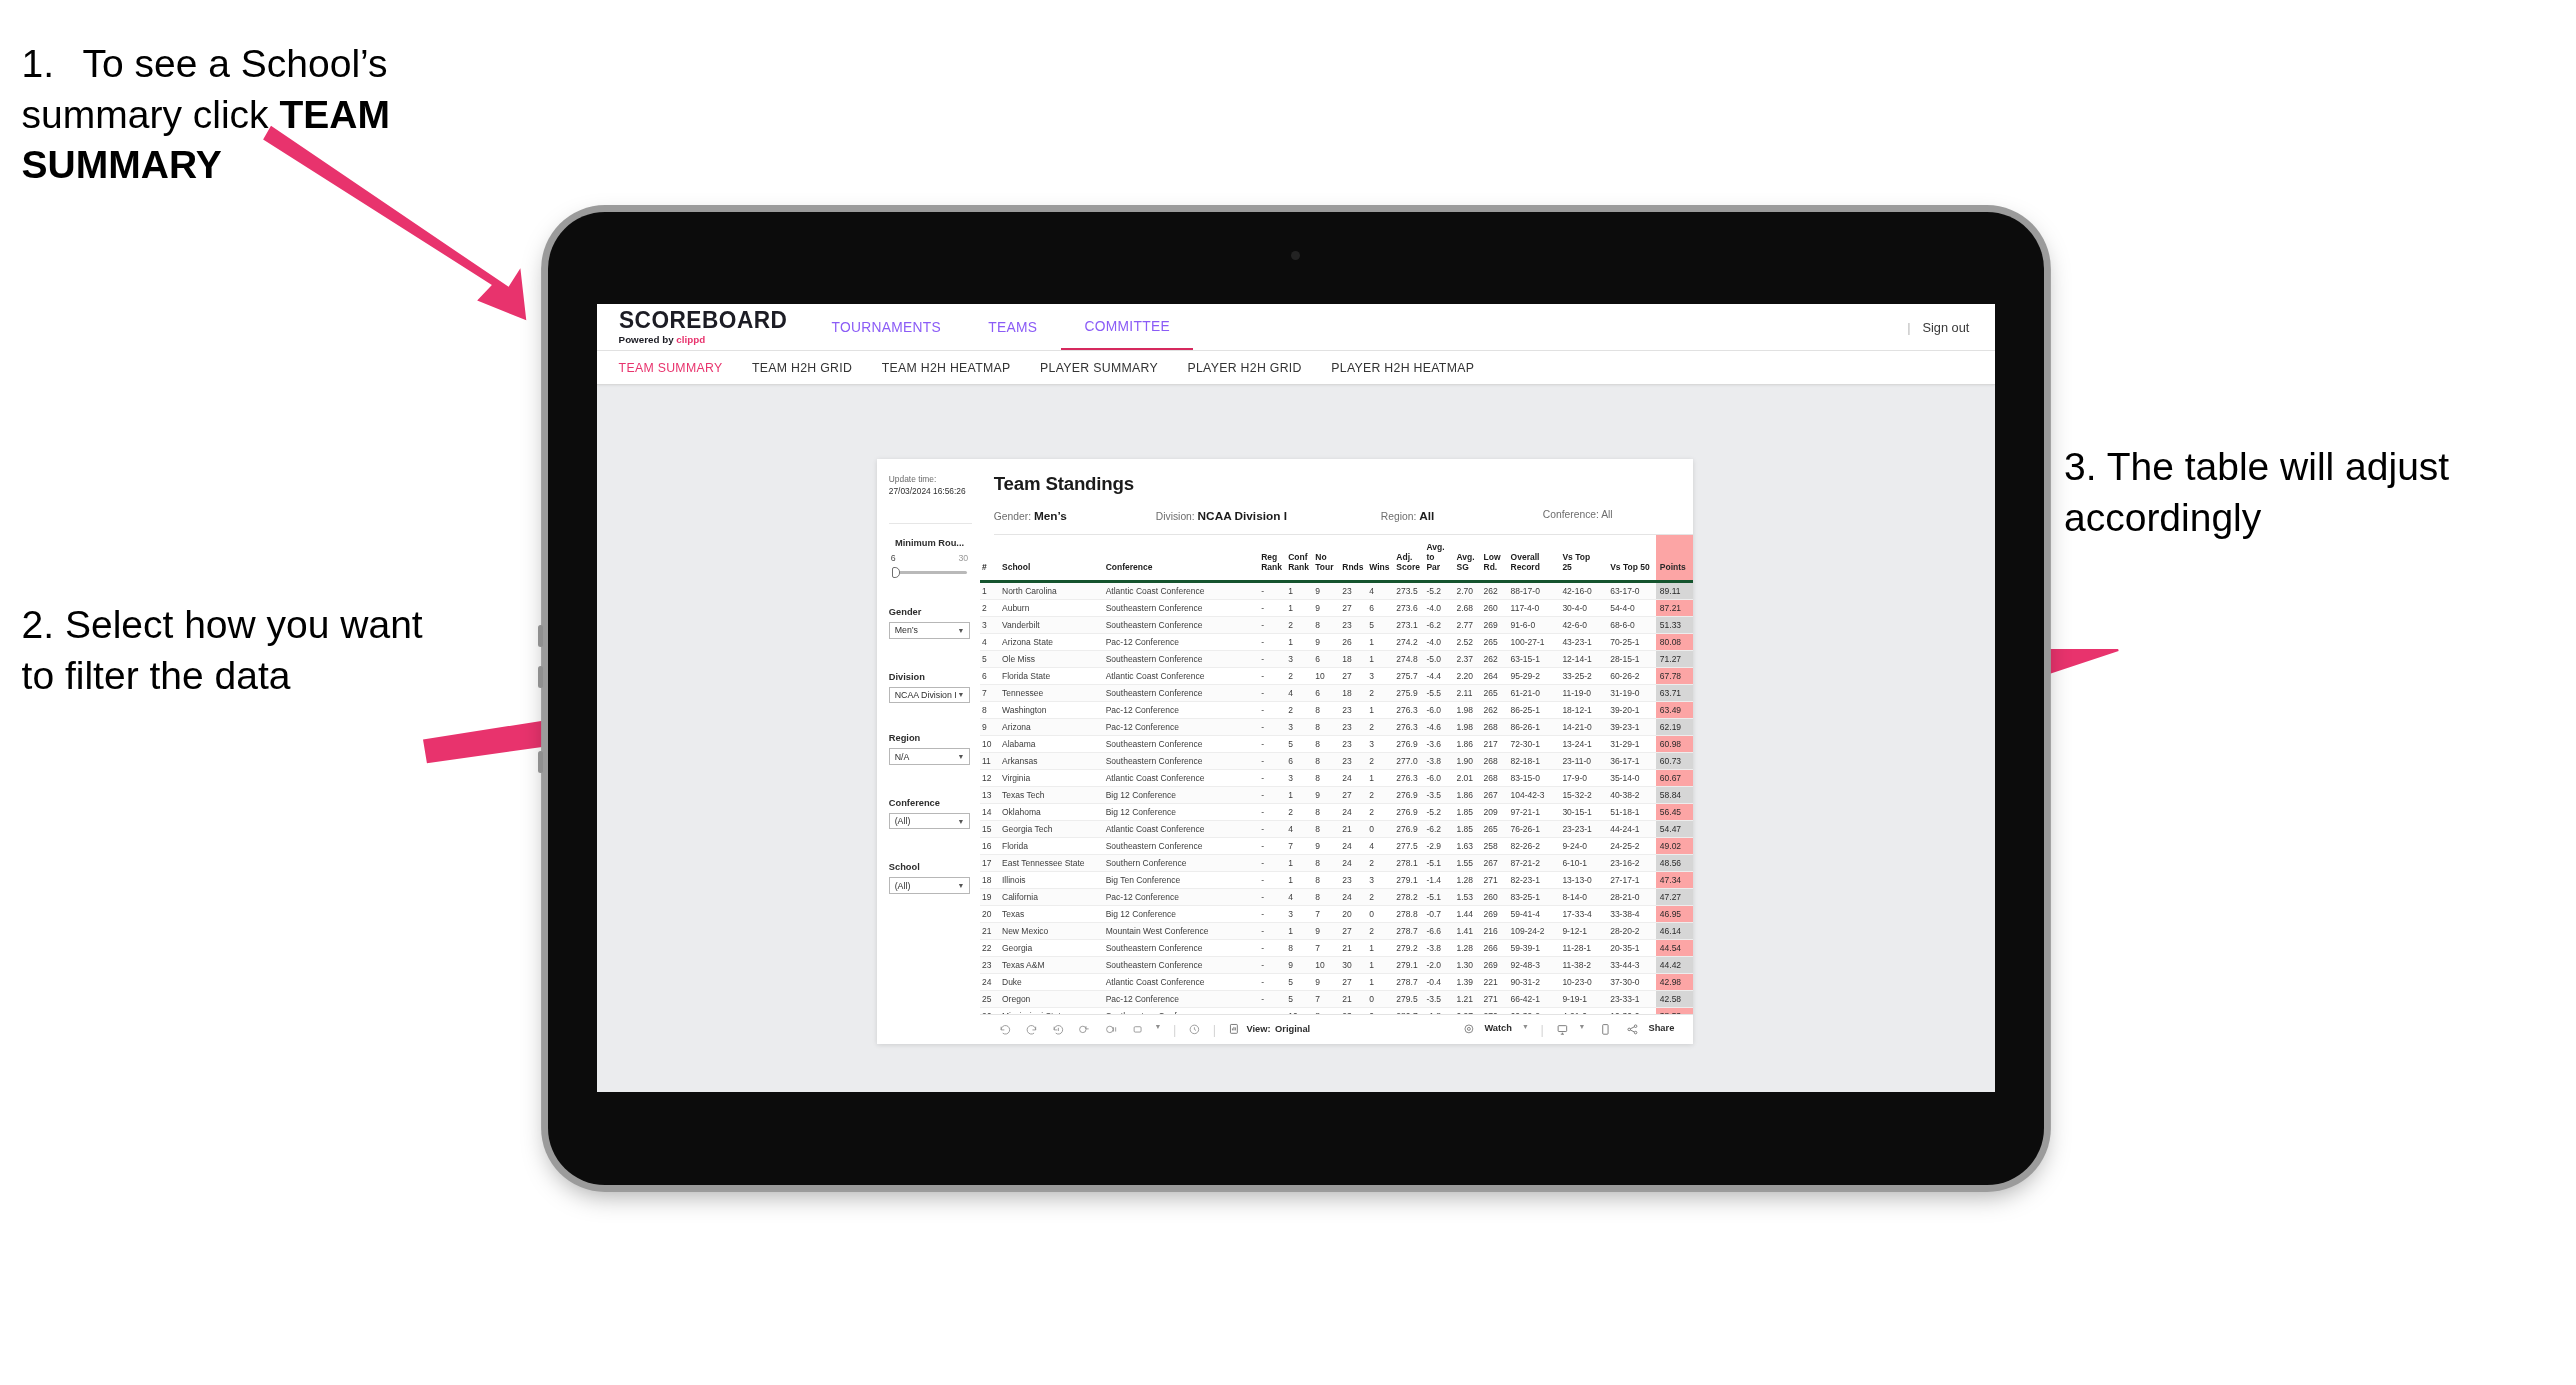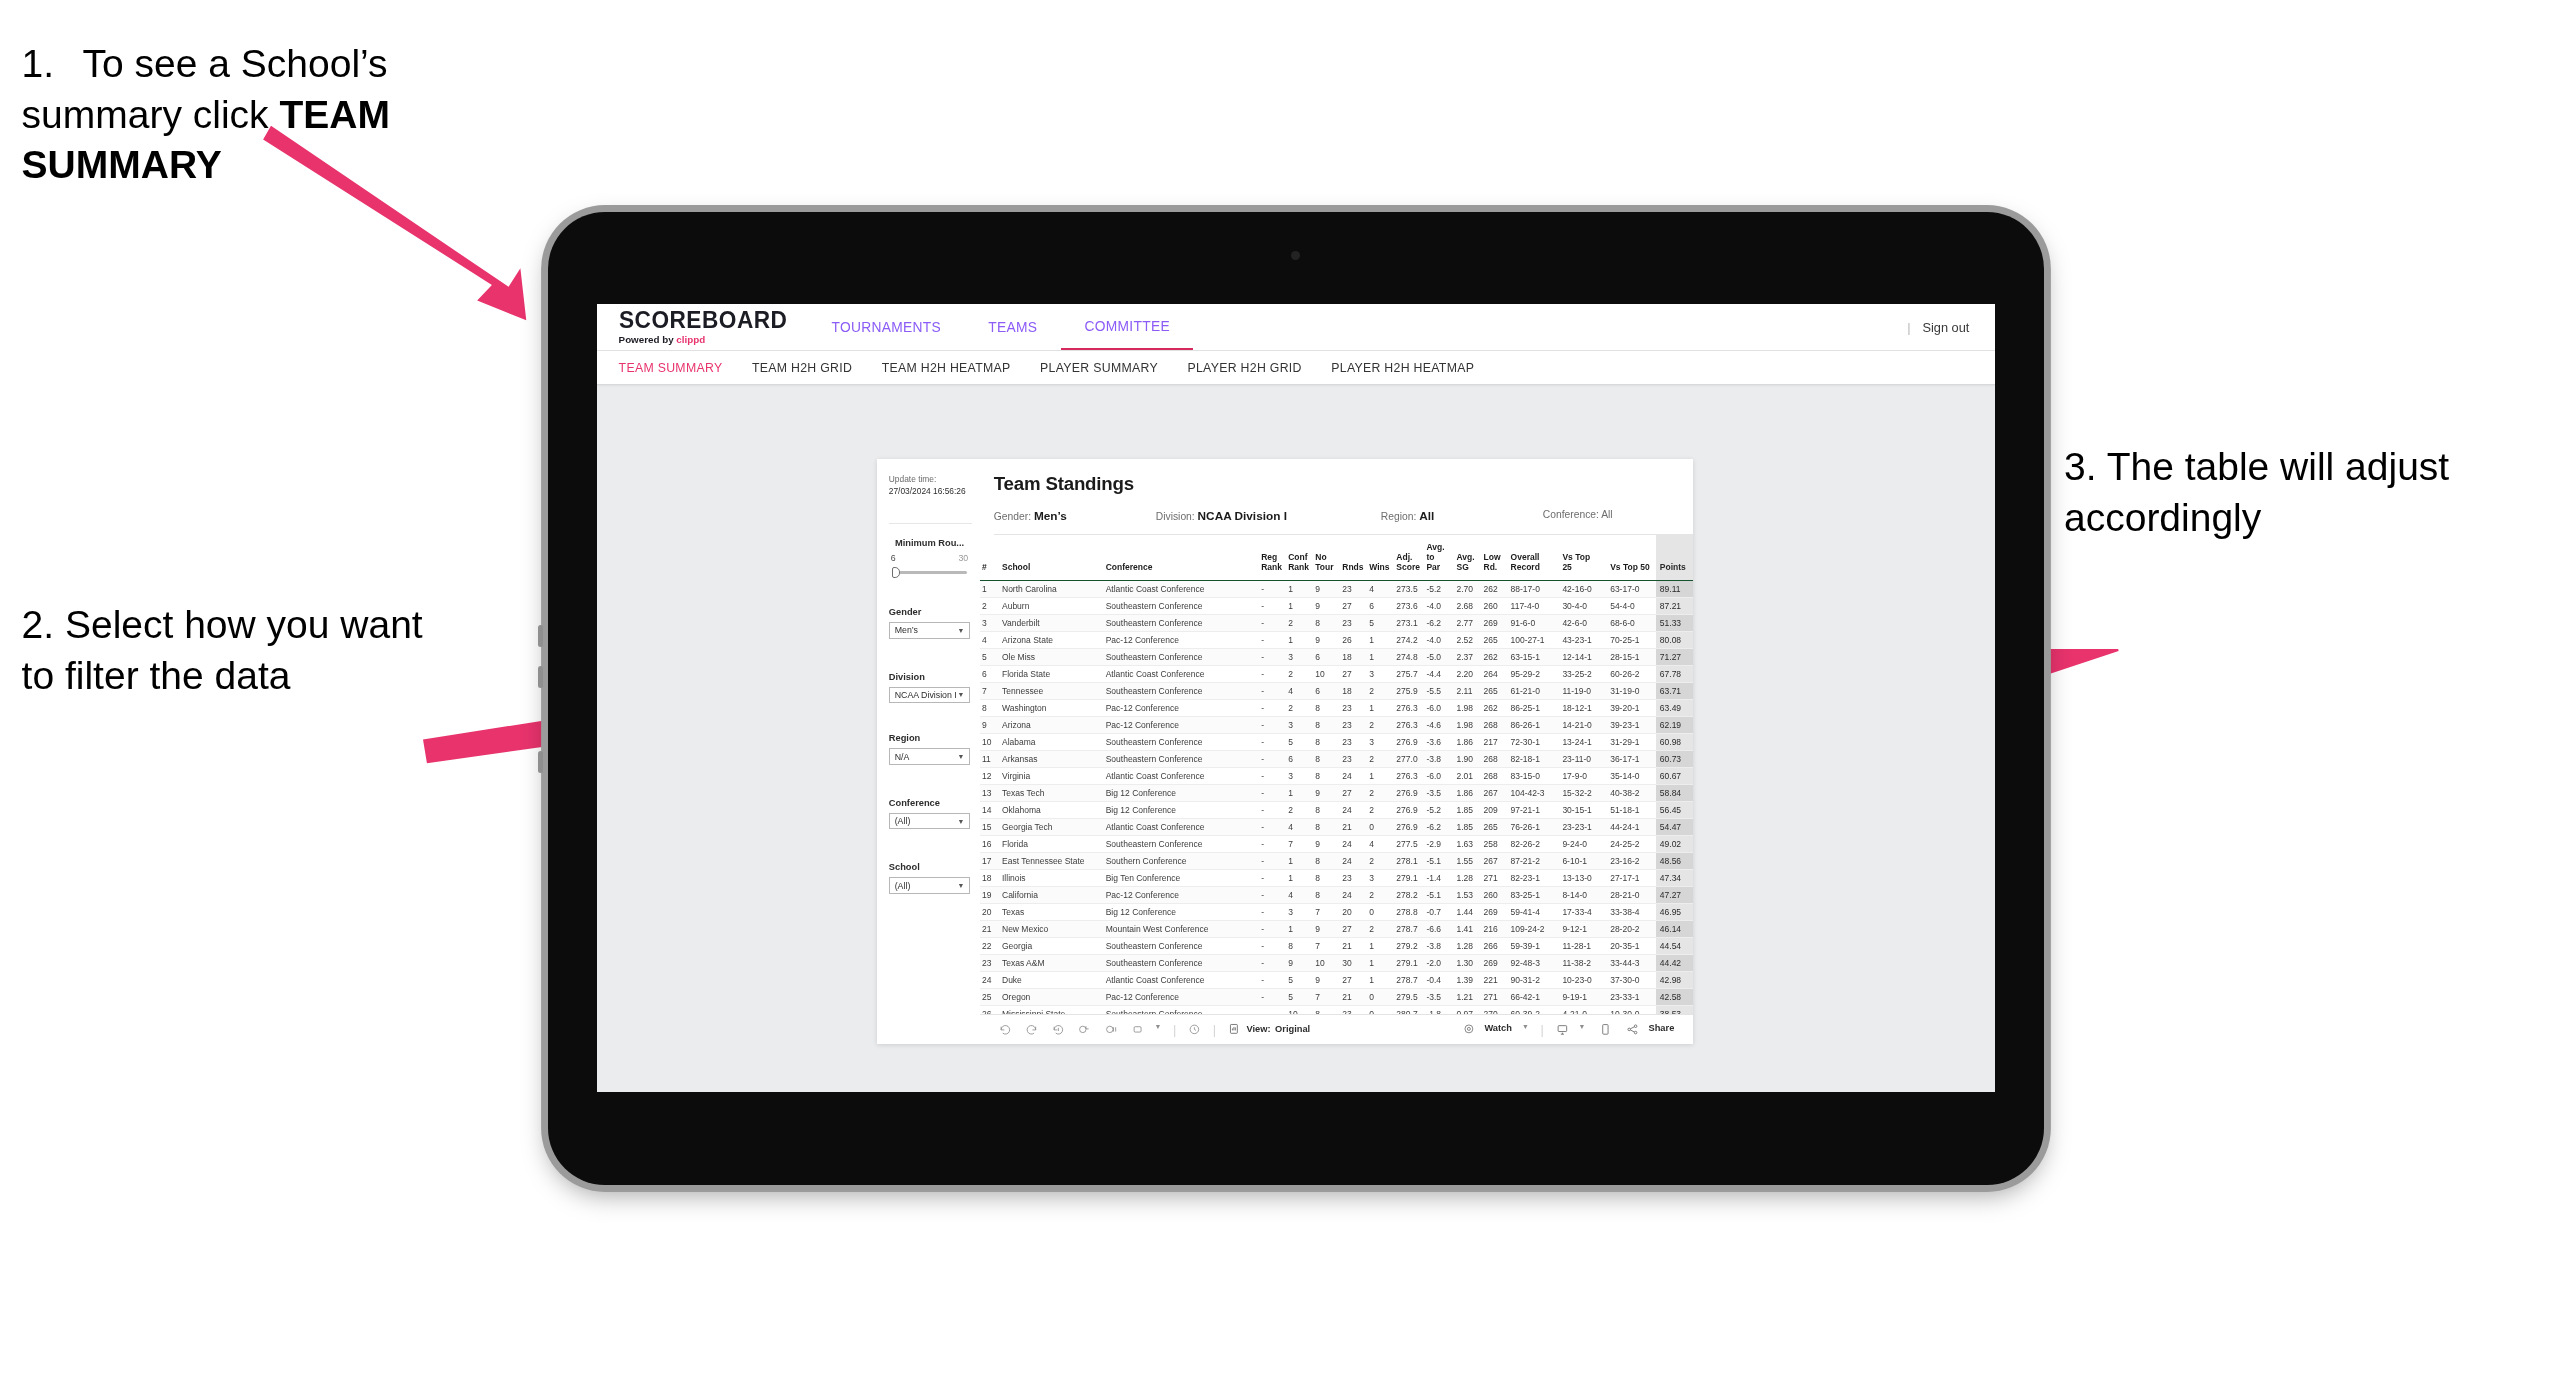--- a/index.html
+++ b/index.html
@@ -81,25 +81,25 @@
   .filters{display:flex;margin-top:13.8px;padding-bottom:11.8px;border-bottom:1px solid #e4e4e4;
     margin-right:0;font-size:0;}
   .filters .f{font-size:10.3px;color:#6d6d6d;}
   .filters .f b{color:#1b1b1b;font-weight:700;font-size:11.8px;}
   .f1{width:162px;}.f2{width:192px;}.f3{width:162px;margin-left:33px;}
 
   
   .tbl-wrap{flex:1;overflow:hidden;}
   table{border-collapse:collapse;width:100%;font-size:8.5px;color:#3c3c3c;table-layout:fixed;}
   thead th{font-size:8.5px;font-weight:700;color:#1c1c1c;text-align:left;padding:6.9px 2px 7.9px 2px;
-    vertical-align:bottom;border-bottom:1px solid #14532d;line-height:1.18;}
+    vertical-align:bottom;border-bottom:3px solid #14532d;line-height:1.18;}
   tbody td{padding:3px 2px;border-bottom:1px solid #ededed;white-space:nowrap;overflow:hidden;
     text-overflow:clip;}
   tbody tr:nth-child(odd){background:#fbfbfb;}
-  td.pts,th.pts{background:#e5e5e5;text-align:left;color:#2a2a2a;padding-left:3.9px;}
+  td.pts,th.pts{background:#fca5a5;text-align:left;color:#2a2a2a;padding-left:3.9px;}
   tbody tr:nth-child(odd) td.pts{background:#d6d6d6;}
   .c-num{width:15.7px;}.c-school{width:98px;}.c-conf{width:149px;}
   .c-s{width:25.6px;}.c-s2{width:22.6px;}.c-rec{width:47px;}.c-vs{width:43px;}.c-pts{width:30.5px;}
 
   
   .toolbar{height:29.5px;border-top:1px solid #e3e3e3;display:flex;align-items:center;
     padding:0 11.8px;gap:0;background:#fff;}
   .toolbar .tb{color:#8e8e8e;font-size:12.8px;padding:0 6.9px;display:flex;gap:10px;}
   .toolbar .vsep{color:#d5d5d5;padding:0 4.9px;font-size:12.8px;}
   .toolbar .lbl{font-size:9.3px;color:#2d2d2d;font-weight:700;}

